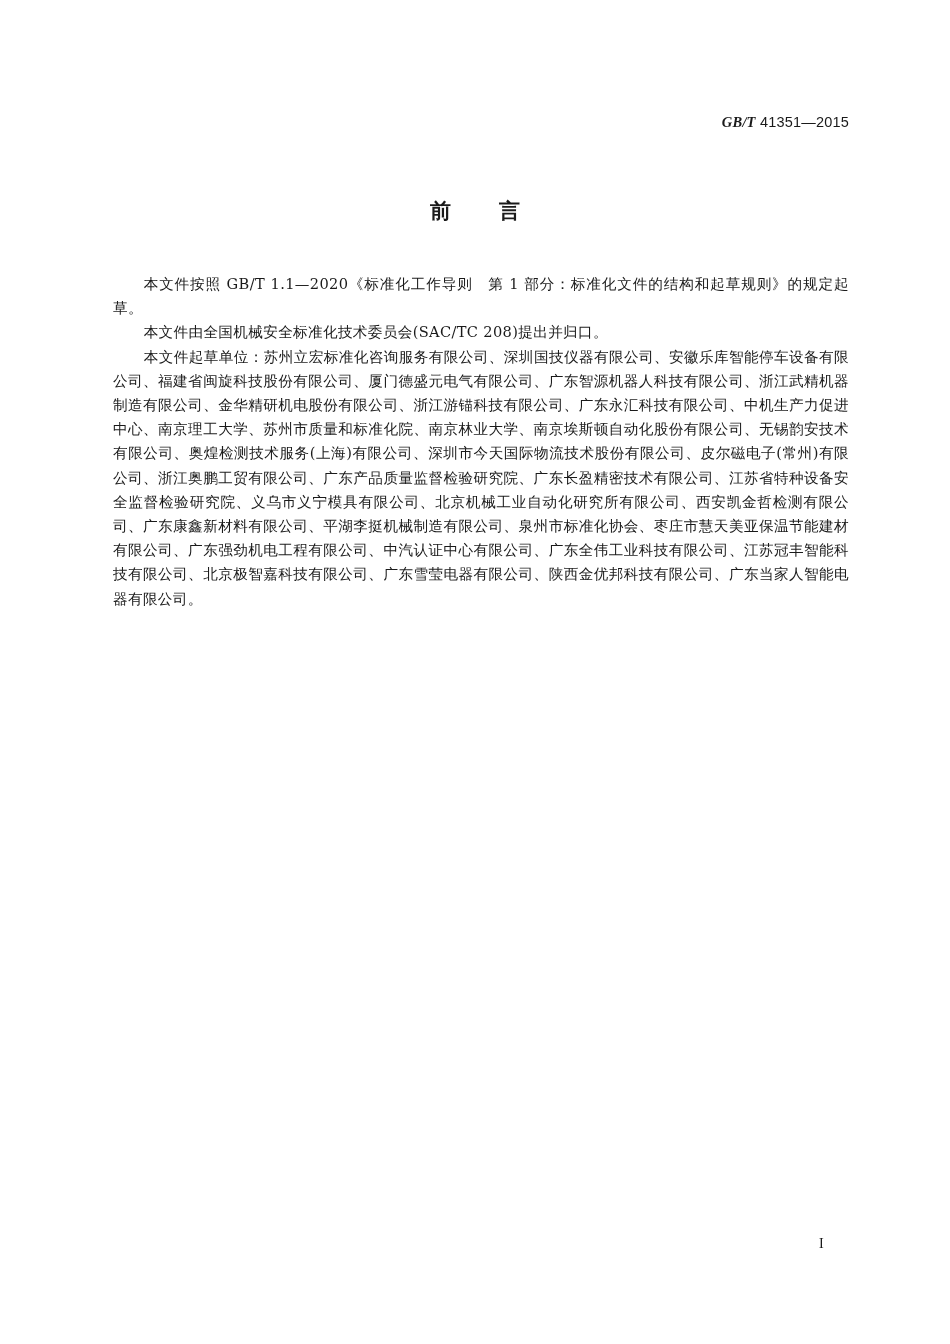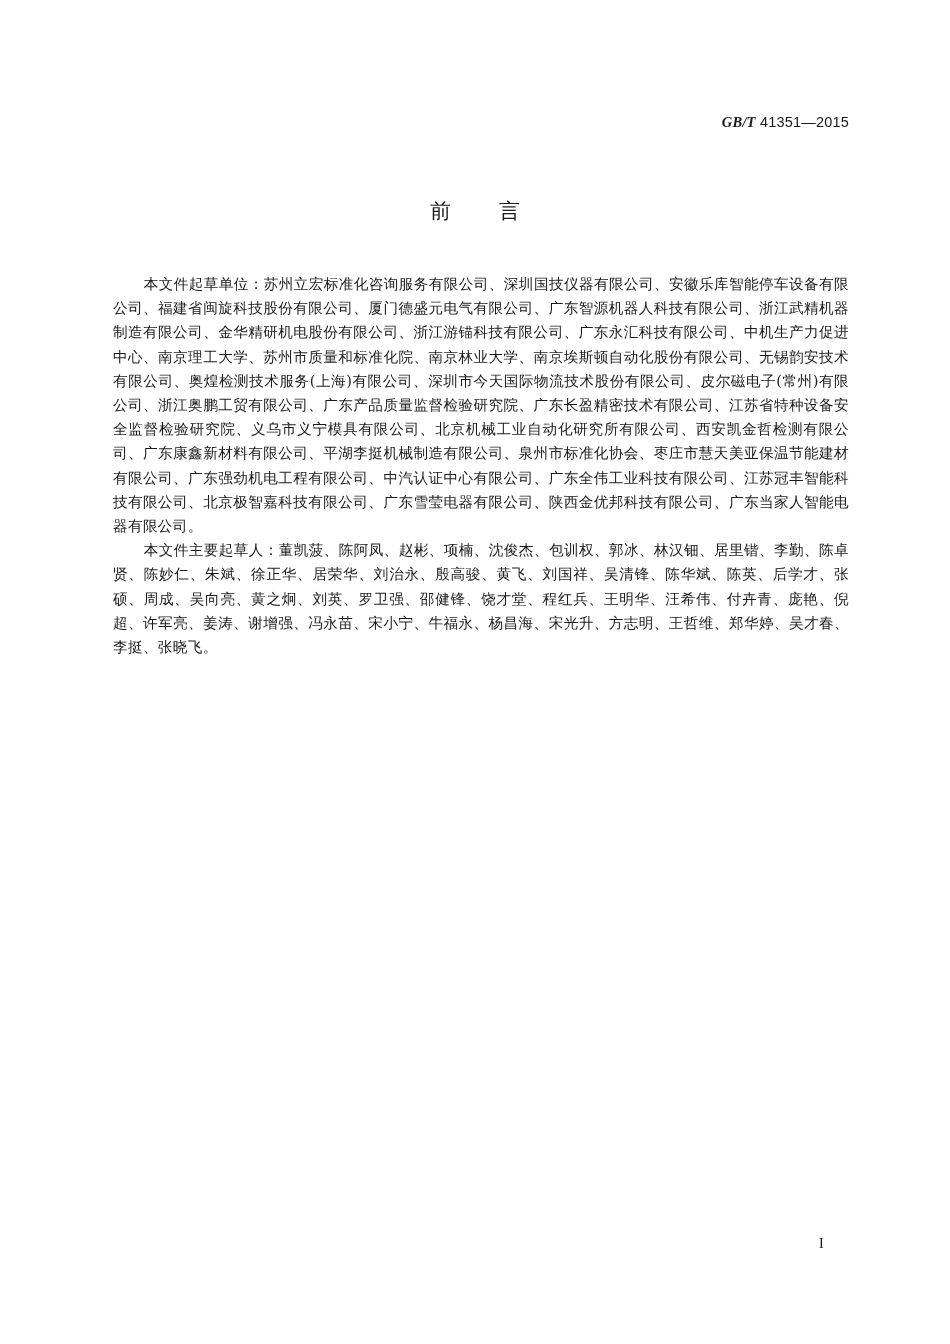--- a/index.html
+++ b/index.html
@@ -28,21 +28,21 @@
       font-weight: bold;
       font-style: italic;
     }
     .title {
       position: absolute;
       top: 197px;
       left: 0;
       width: 950px;
       text-align: center;
       font-size: 21px;
-      font-weight: normal;
+      font-weight: bold;
       font-family: "DejaVu Sans", sans-serif;
     }
     .title span.gap { display: inline-block; width: 48px; }
     .body-text {
       position: absolute;
       top: 272px;
       left: 113px;
       width: 736px;
       font-size: 14.6px;
       line-height: 24.2px;
@@ -68,17 +68,18 @@
 <div class="std-code">
   <span class="gb">GB/T</span>
   <span>41351—2015</span>
 </div>
 
 <div class="title">
   <span>前</span><span class="gap"></span><span>言</span>
 </div>
 
 <div class="body-text">
+  <p>本文件按照 GB/T 1.1—2020《标准化工作导则　第 1 部分：标准化文件的结构和起草规则》的规定起草。</p>
+  <p>本文件由全国机械安全标准化技术委员会(SAC/TC 208)提出并归口。</p>
   <p>本文件起草单位：苏州立宏标准化咨询服务有限公司、深圳国技仪器有限公司、安徽乐库智能停车设备有限公司、福建省闽旋科技股份有限公司、厦门德盛元电气有限公司、广东智源机器人科技有限公司、浙江武精机器制造有限公司、金华精研机电股份有限公司、浙江游锚科技有限公司、广东永汇科技有限公司、中机生产力促进中心、南京理工大学、苏州市质量和标准化院、南京林业大学、南京埃斯顿自动化股份有限公司、无锡韵安技术有限公司、奥煌检测技术服务(上海)有限公司、深圳市今天国际物流技术股份有限公司、皮尔磁电子(常州)有限公司、浙江奥鹏工贸有限公司、广东产品质量监督检验研究院、广东长盈精密技术有限公司、江苏省特种设备安全监督检验研究院、义乌市义宁模具有限公司、北京机械工业自动化研究所有限公司、西安凯金哲检测有限公司、广东康鑫新材料有限公司、平湖李挺机械制造有限公司、泉州市标准化协会、枣庄市慧天美亚保温节能建材有限公司、广东强劲机电工程有限公司、中汽认证中心有限公司、广东全伟工业科技有限公司、江苏冠丰智能科技有限公司、北京极智嘉科技有限公司、广东雪莹电器有限公司、陕西金优邦科技有限公司、广东当家人智能电器有限公司。</p>
-  <p>本文件主要起草人：董凯菠、陈阿凤、赵彬、项楠、沈俊杰、包训权、郭冰、林汉钿、居里锴、李勤、陈卓贤、陈妙仁、朱斌、徐正华、居荣华、刘治永、殷高骏、黄飞、刘国祥、吴清锋、陈华斌、陈英、后学才、张硕、周成、吴向亮、黄之炯、刘英、罗卫强、邵健锋、饶才堂、程红兵、王明华、汪希伟、付卉青、庞艳、倪超、许军亮、姜涛、谢增强、冯永苗、宋小宁、牛福永、杨昌海、宋光升、方志明、王哲维、郑华婷、吴才春、李挺、张晓飞。</p>
 </div>
 
 <div class="page-num">I</div>
 
 </body></html>

